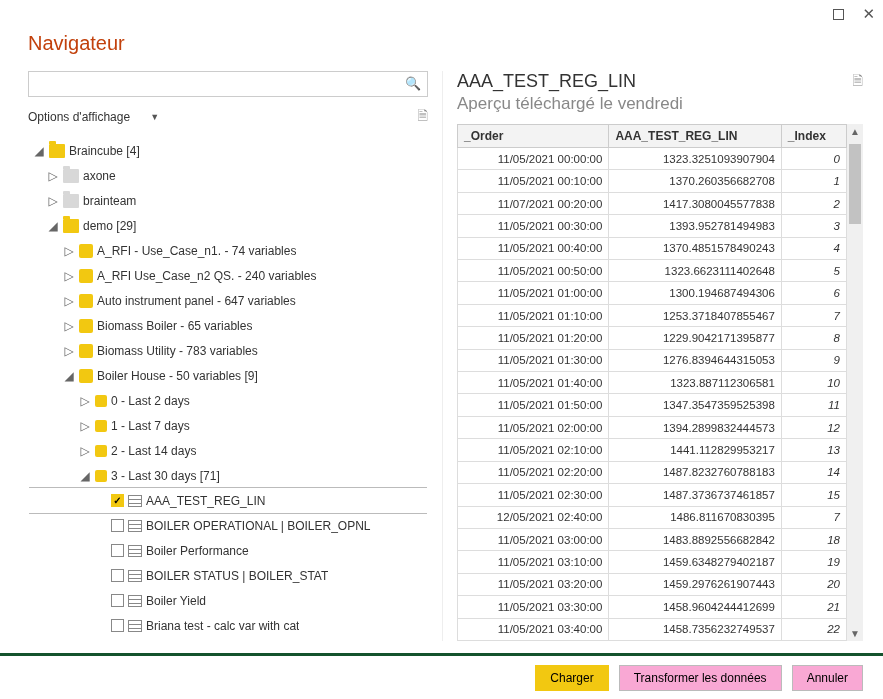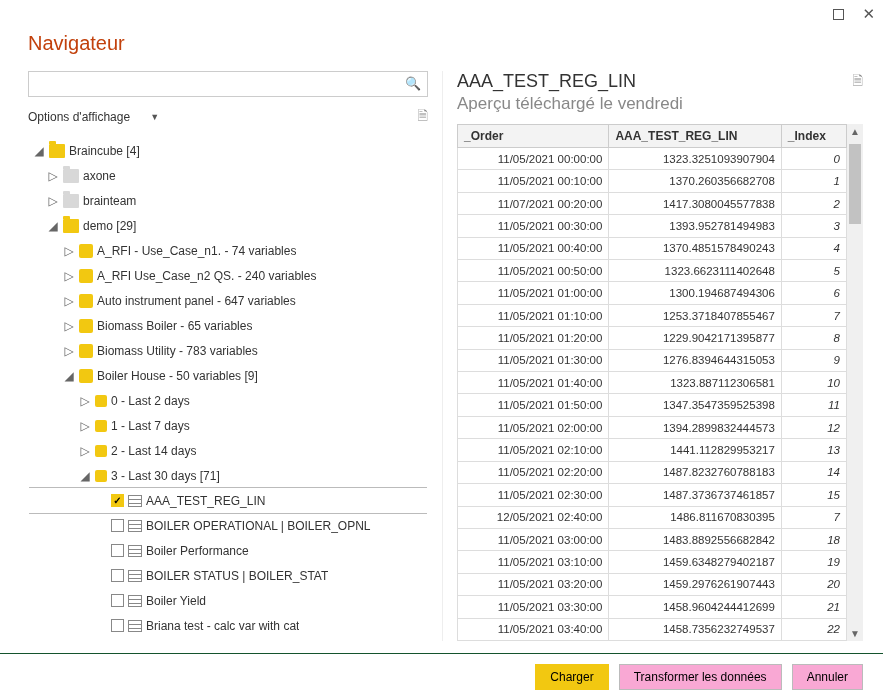--- a/index.html
+++ b/index.html
@@ -105,21 +105,21 @@
   .grid td.c-order { text-align:right; }
   .grid td.c-idx { font-style:italic; text-align:right; }
   .grid td.c-val { text-align:right; }
   .vscroll { width:16px; background:#f0f0f0; position:relative;}
   .vscroll .thumb { position:absolute; left:2px; right:2px; top:20px; height:80px; background:#c2c2c2;}
   .vscroll .arr { position:absolute; left:0; right:0; text-align:center; color:#666; font-size:10px;}
   .vscroll .arr.up{ top:2px;} .vscroll .arr.dn{ bottom:2px;}
 
   .footer {
     position:absolute; left:0; right:0; bottom:0;
-    border-top:1px solid #14532d;
+    border-top:3px solid #14532d;
     height:46px;
     display:flex; justify-content:flex-end; align-items:center;
     gap:10px; padding-right:20px;
   }
   .btn { height:26px; padding:0 14px; background:#f9a8d4; border:1px solid #bbb; font-size:12px; cursor:pointer;}
   .btn.primary { background:#f2c811; border-color:#f2c811; color:#000;}
 </style>
 </head>
 <body>
 

